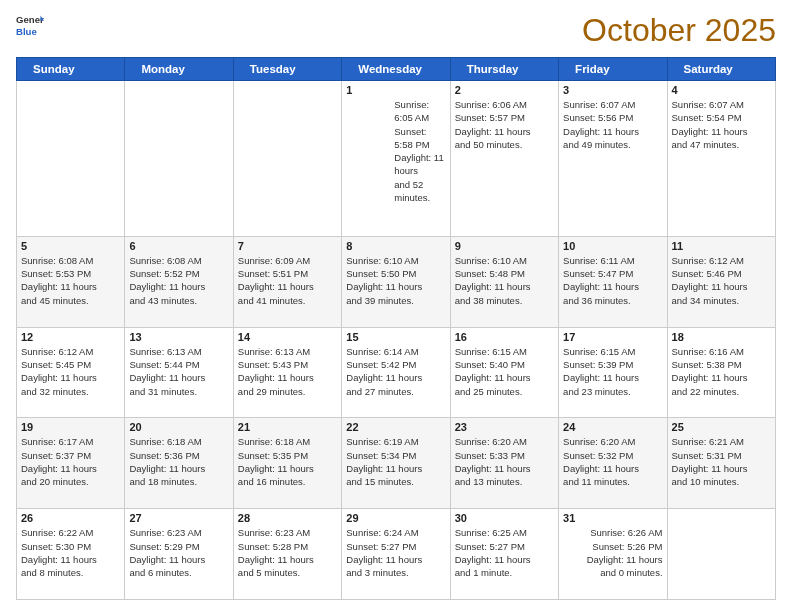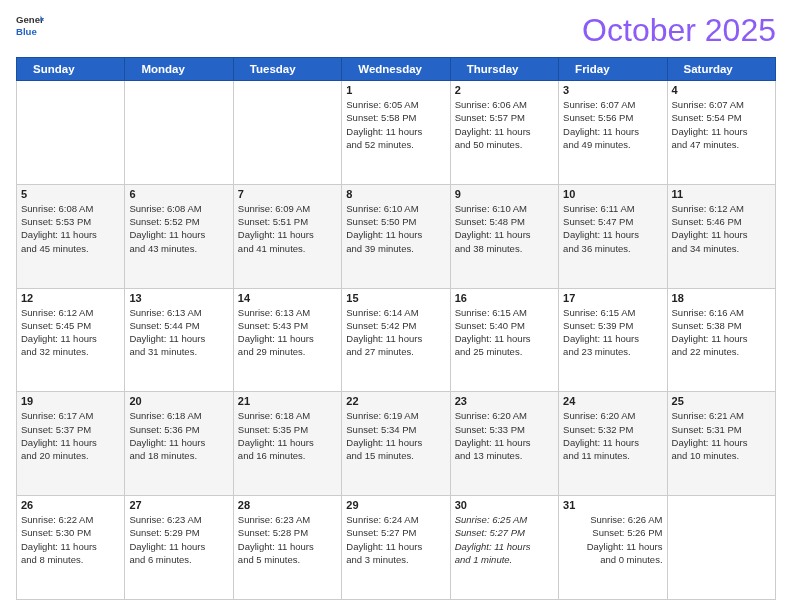--- a/index.html
+++ b/index.html
@@ -31,21 +31,21 @@
     .logo-icon {
       width: 28px;
       height: 28px;
     }
     .title-block {
       text-align: right;
     }
     .month-title {
       font-size: 32px;
       font-weight: normal;
-      color: #8b5cf6;
+      color: #a16207;
     }
     .location {
       font-size: 13px;
       color: #444;
     }
     .calendar {
       flex: 1;
       border: 1px solid #ccc;
       border-collapse: collapse;
       width: 100%;
@@ -117,21 +117,21 @@
         <th>Saturday</th>
       </tr>
     </thead>
     <tbody id="calendar-body">
     <tr>
           <td class="empty-cell"></td>
           <td class="empty-cell"></td>
           <td class="empty-cell"></td>
           <td>
             <span class="day-num">1</span>
-            <div class="day-info" style="white-space: pre-line;">Sunrise: 6:05 AM
+            <div class="day-info" style="white-space: pre-line; margin-left: 48px;">Sunrise: 6:05 AM
 Sunset: 5:58 PM
 Daylight: 11 hours
 and 52 minutes.</div>
           </td>
           <td>
             <span class="day-num">2</span>
             <div class="day-info" style="white-space: pre-line;">Sunrise: 6:06 AM
 Sunset: 5:57 PM
 Daylight: 11 hours
 and 50 minutes.</div>
@@ -328,21 +328,21 @@
           </td>
           <td>
             <span class="day-num">29</span>
             <div class="day-info" style="white-space: pre-line;">Sunrise: 6:24 AM
 Sunset: 5:27 PM
 Daylight: 11 hours
 and 3 minutes.</div>
           </td>
           <td>
             <span class="day-num">30</span>
-            <div class="day-info" style="white-space: pre-line; font-style: italic;">Sunrise: 6:25 AM
+            <div class="day-info" style="white-space: pre-line;">Sunrise: 6:25 AM
 Sunset: 5:27 PM
 Daylight: 11 hours
 and 1 minute.</div>
           </td>
           <td>
             <span class="day-num">31</span>
             <div class="day-info" style="white-space: pre-line; text-align: right;">Sunrise: 6:26 AM
 Sunset: 5:26 PM
 Daylight: 11 hours
 and 0 minutes.</div>

